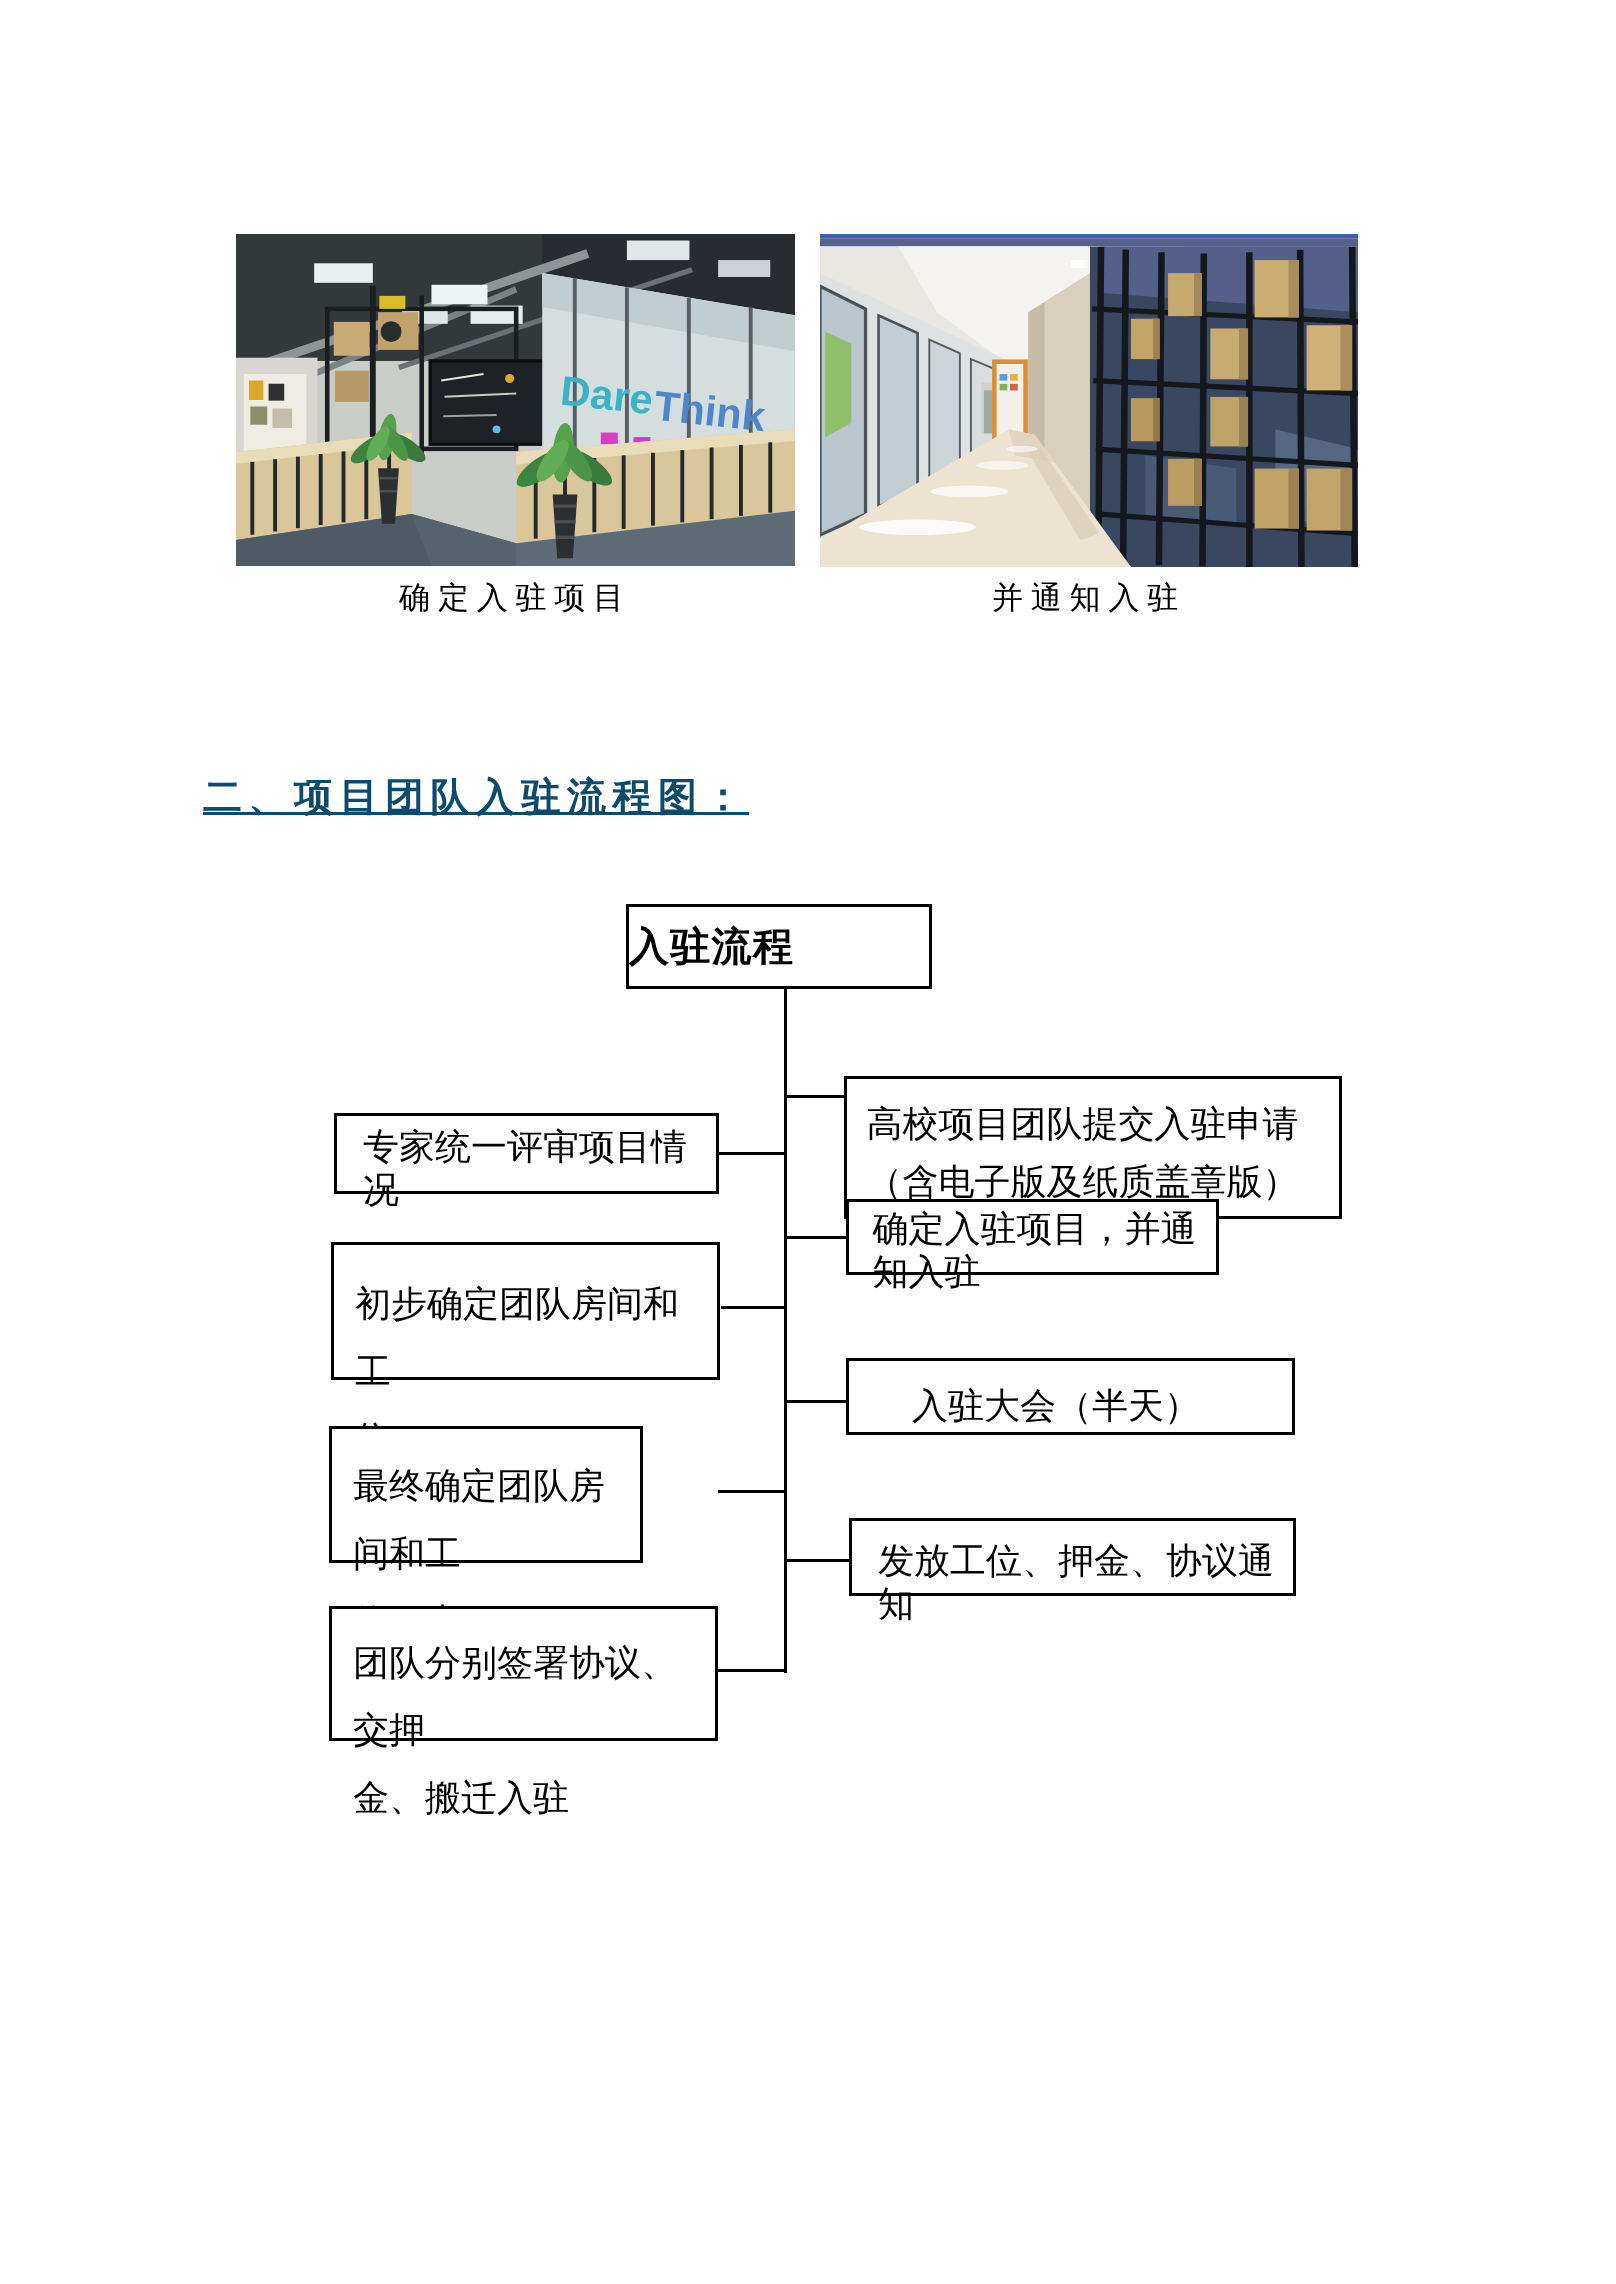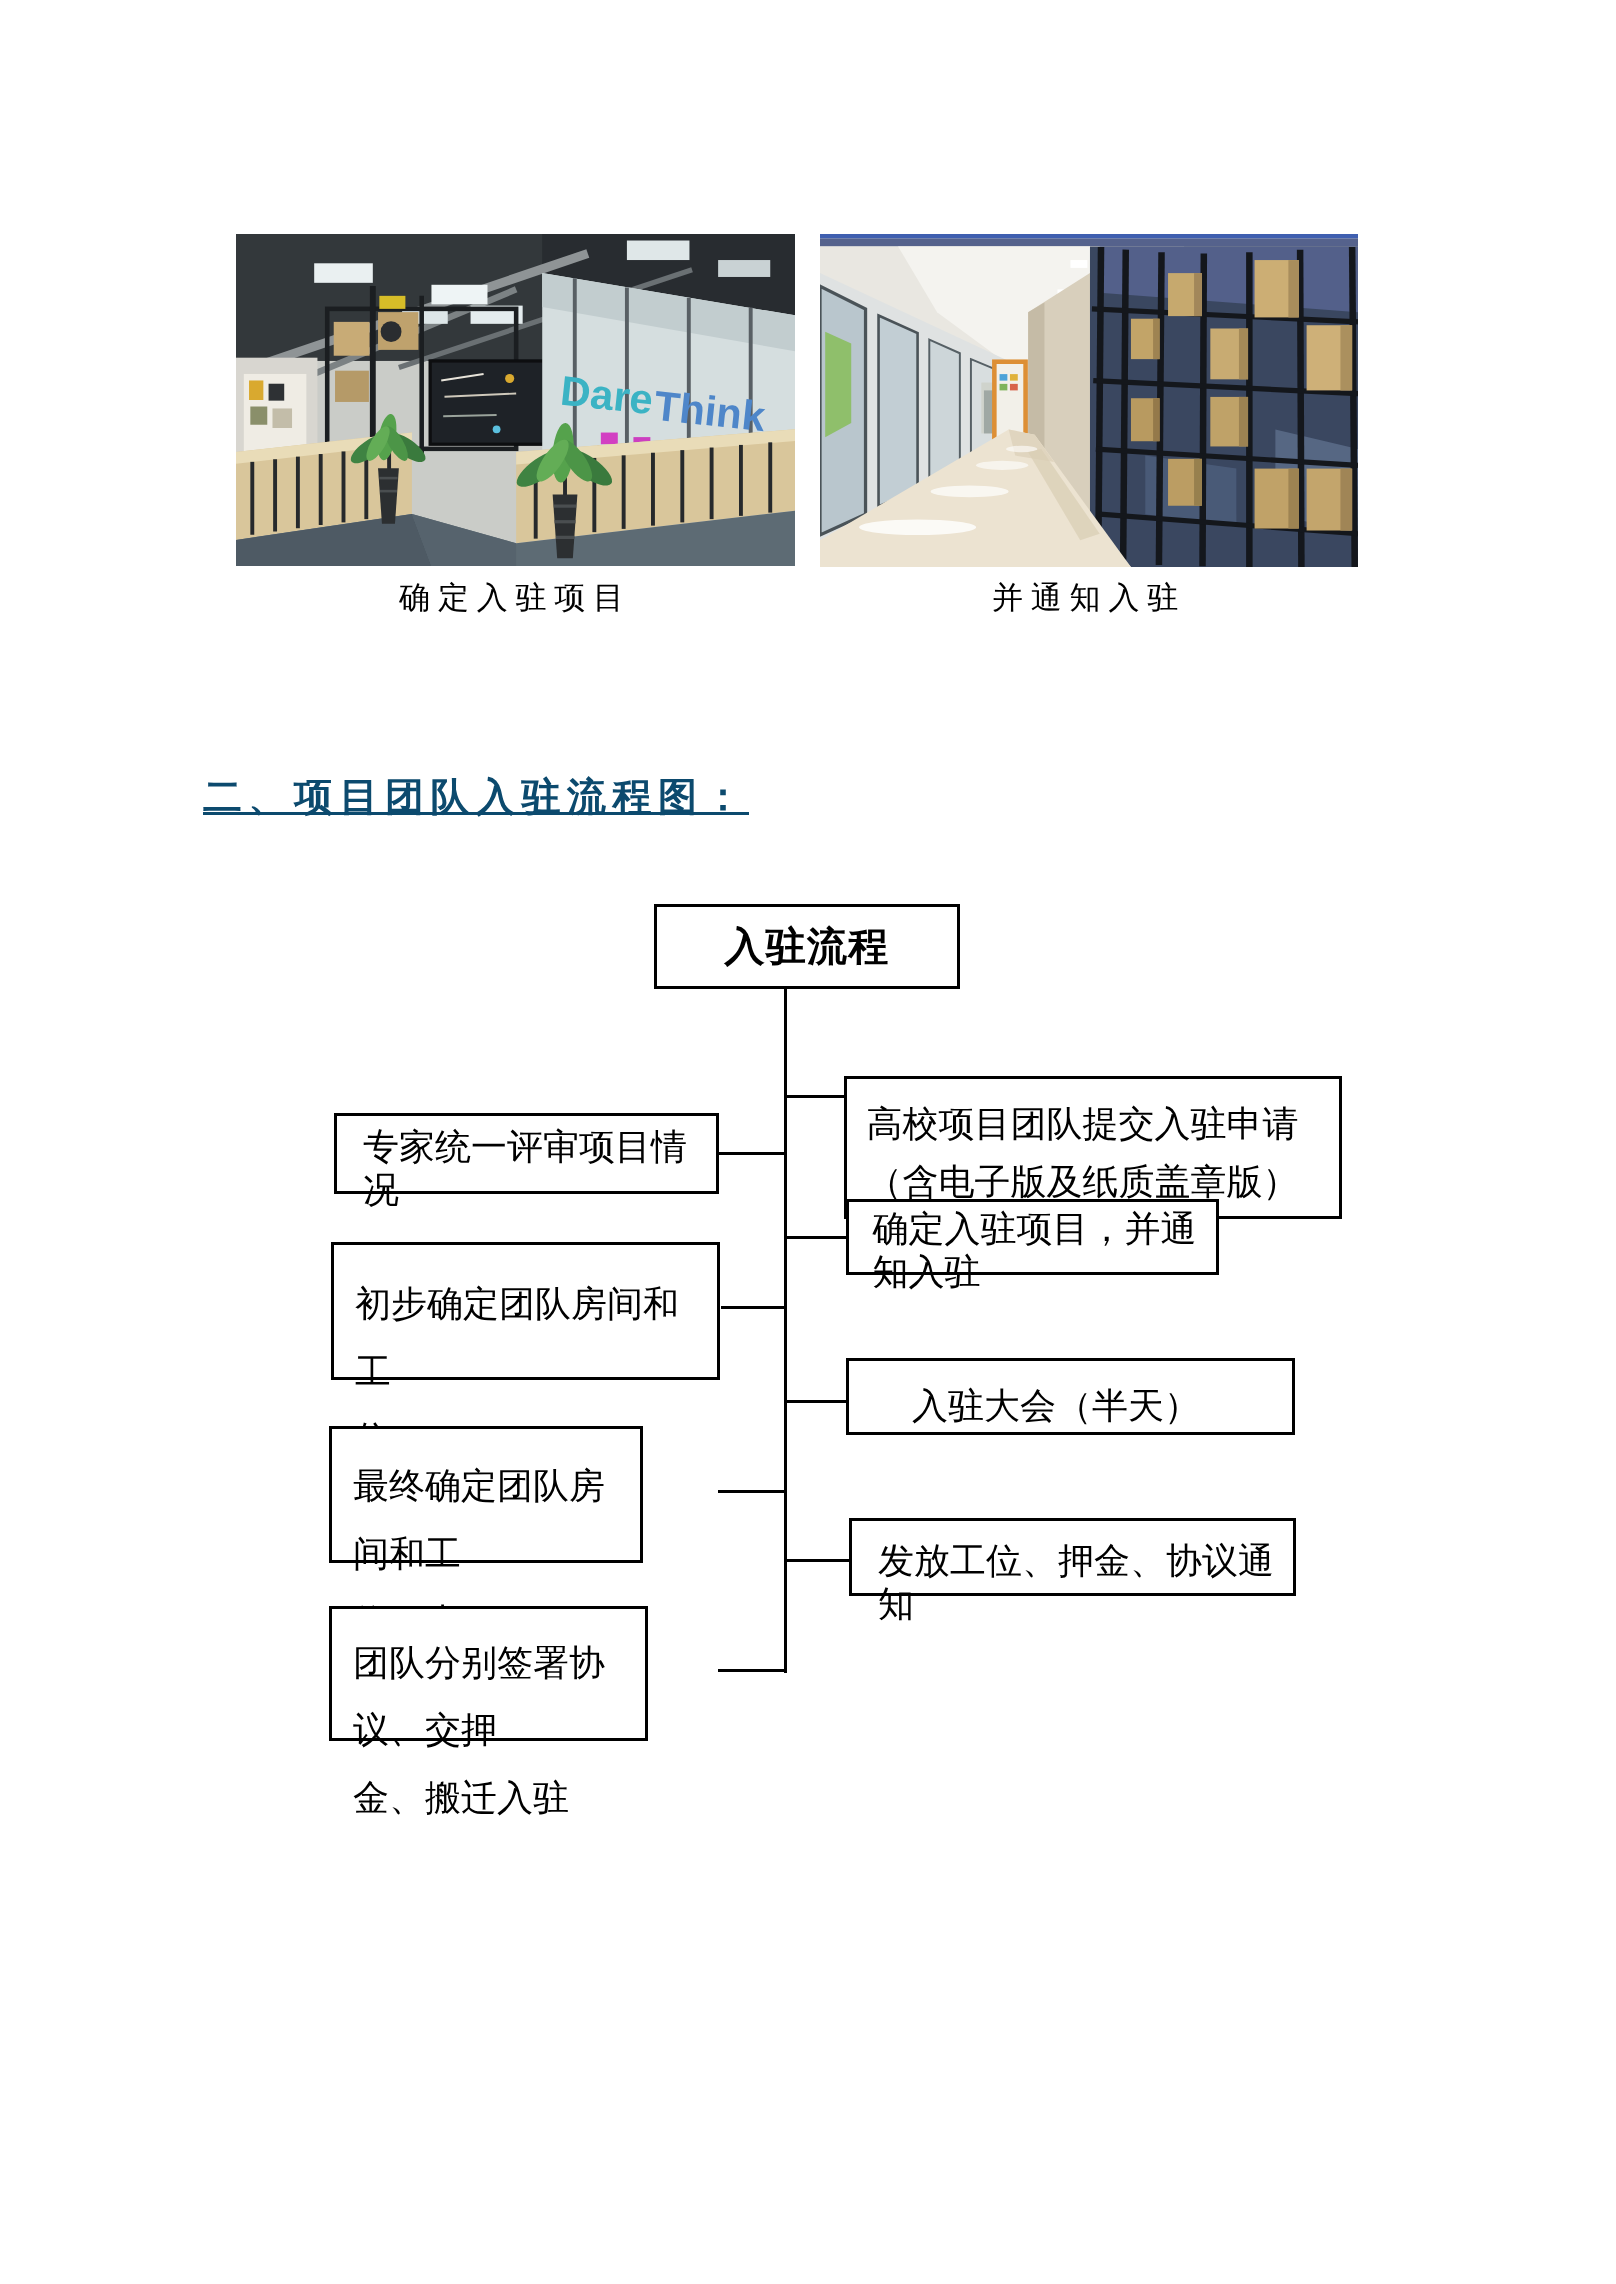--- a/index.html
+++ b/index.html
@@ -30,31 +30,31 @@
   }
   
   .fbox{
     position:absolute;box-sizing:border-box;
     border:3.3px solid #000;background:#fff;
     font-size:36px;color:#000;white-space:pre-line;
   }
   #title-box{
     left:626px;top:904px;width:306px;height:85px;
     border-width:3.9px;font-size:40px;font-weight:bold;
-    display:flex;align-items:center;justify-content:center;
-    white-space:nowrap;letter-spacing:1.3px;margin-left:28px;
+    display:flex;align-items:center;justify-content:flex-start;
+    white-space:nowrap;letter-spacing:1.3px;
   }
   #box-r1{left:844px;top:1031px;width:498px;height:143px;padding:15.6px 6.5px 0 19.5px;line-height:1.62;margin-top:45px;}
   #box-r2{left:846px;top:1199px;width:373px;height:76px;padding:5.2px 6.5px 0 23.4px;line-height:1.2;}
   #box-r3{left:846px;top:1358px;width:449px;height:77px;padding:0 6.5px 5.2px 63px;line-height:1.2;display:flex;align-items:flex-end;}
   #box-r4{left:849px;top:1518px;width:447px;height:78px;padding:18px 6.5px 0 26px;line-height:1.2;}
   #box-l1{left:334px;top:1113px;width:385px;height:81px;padding:9px 6.5px 0 26px;line-height:1.2;}
   #box-l2{left:331px;top:1242px;width:389px;height:138px;padding:25px 9px 0 21px;line-height:1.88;}
   #box-l3{left:329px;top:1426px;width:314px;height:137px;padding:23.4px 6.5px 0 21px;line-height:1.88;}
-  #box-l4{left:329px;top:1606px;width:319px;height:135px;padding:19.5px 6.5px 0 21px;line-height:1.88;}
+  #box-l4{left:329px;top:1606px;width:389px;height:135px;padding:19.5px 6.5px 0 21px;line-height:1.88;}
   .vline,.hline{position:absolute;background:#000;}
   #trunk{left:784px;top:986px;width:3.3px;height:687px;}
   #c-r1{left:785px;top:1095px;width:60px;height:3.3px;}
   #c-l1{left:719px;top:1152px;width:66px;height:3.3px;}
   #c-r2{left:785px;top:1236px;width:63px;height:3.3px;}
   #c-l2{left:721px;top:1306px;width:65px;height:3.3px;}
   #c-r3{left:785px;top:1400px;width:63px;height:3.3px;}
   #c-l3{left:718px;top:1490px;width:68px;height:3.3px;}
   #c-r4{left:785px;top:1559px;width:65px;height:3.3px;}
   #c-l4{left:718px;top:1669px;width:68px;height:3.3px;}

